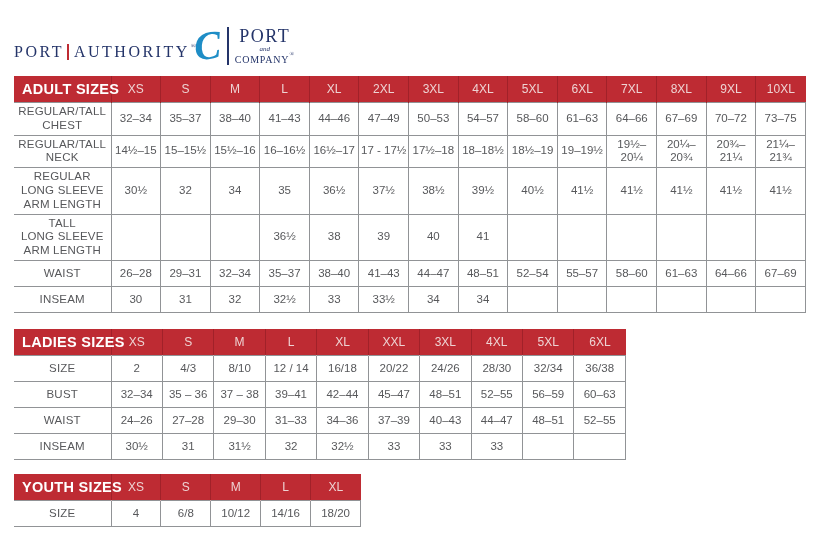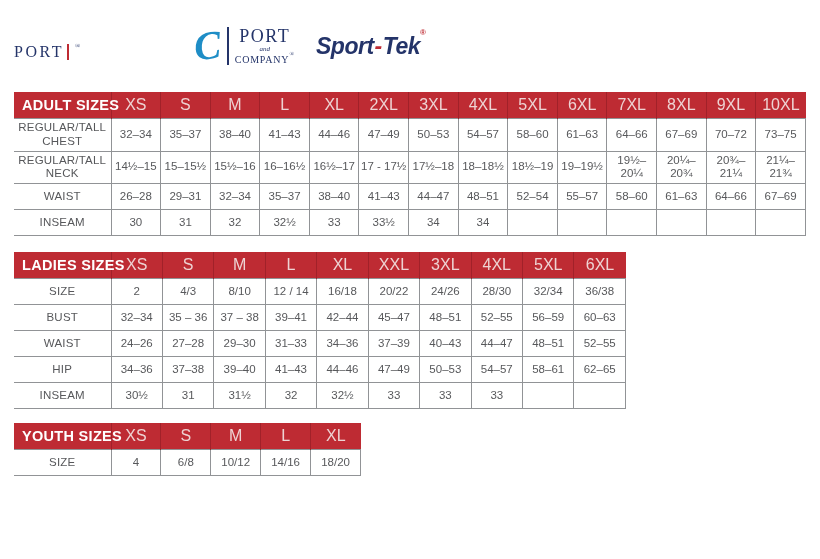--- a/index.html
+++ b/index.html
@@ -1,21 +1,21 @@
 <!DOCTYPE html>
 <html style="--brand-red: #be2b33; --brand-navy: #243469; --brand-blue: #1e8dc6; --text-gray: #57585b; --border-gray: #919396; --header-text: #eed3d3;"><head>
 <meta charset="utf-8">
 <style>
   html,body{margin:0;padding:0;}
   body{
     width:820px;height:559px;overflow:hidden;background:#fff;
     font-family:"Liberation Sans",sans-serif;
   }
   
-  .brand-header{position:relative;height:92px;}
+  .brand-header{position:relative;height:76px;}
   .logo-pa{
     position:absolute;left:14px;top:43px;
     font-family:"Liberation Serif",serif;
     font-size:16px;letter-spacing:2.5px;color:var(--brand-navy,#243469);
     white-space:nowrap;display:flex;align-items:center;
   }
   .pa-bar{display:inline-block;width:2px;height:16px;background:var(--brand-red,#be2b33);margin:0 5px 0 3px;}
   .pa-reg{font-size:7px;letter-spacing:0;margin-left:1px;top:-6px;position:relative;}
   .logo-pc{position:absolute;left:194px;top:27px;display:flex;align-items:center;gap:6px;}
   .pc-c{
@@ -40,21 +40,21 @@
   .size-table{
     border-collapse:collapse;table-layout:fixed;
     margin:0 0 14px 14px;
   }
   .size-table thead th{background:var(--brand-red,#be2b33);height:26px;padding:0;text-align:center;}
   .tbl-title{
     color:#ffffff;font-size:14.5px;font-weight:bold;text-align:left;
     padding-left:8px !important;letter-spacing:.3px;white-space:nowrap;
   }
   .col-h{
-    color:var(--header-text,#eed3d3);font-size:16px;font-weight:normal;text-align:center;
+    color:var(--header-text,#eed3d3);font-size:12px;font-weight:normal;text-align:center;
     border-left:1px solid rgba(110,15,22,.35);
   }
   .size-table tbody td{
     border-top:1px solid var(--border-gray,#919396);
     color:var(--text-gray,#57585b);text-align:center;
     font-size:11.5px;height:21px;padding:2px 1px;line-height:1.2;
     white-space:pre-line;
   }
   .size-table tbody tr:last-child td{border-bottom:1px solid var(--border-gray,#919396);}
   td.val{border-left:1px solid var(--border-gray,#919396);}
@@ -63,33 +63,31 @@
     text-align:left;padding-left:8px;font-size:9.5px;line-height:1.3;letter-spacing:.2px;
   }
 </style>
 </head>
 <body>
 
 <header class="brand-header">
   <div class="logo-pa">
     <span>PORT</span>
     <span class="pa-bar"></span>
+    <span>AUTHORITY</span>
     <sup class="pa-reg">®</sup>
   </div>
   <div class="logo-pc">
     <span class="pc-c">C</span>
     <span class="pc-divider"></span>
     <span class="pc-stack">
       <span class="pc-port">PORT</span>
       <span class="pc-and">and</span>
       <span class="pc-company"><span>COMPANY</span><sup class="pc-reg">®</sup></span>
     </span>
-  </div>
-  <div class="logo-st">
-    <span>Sport</span><span class="st-hyphen">-</span><span>Tek</span><sup class="st-reg">®</sup>
   </div>
 </header>
 
 <main id="tables-host">
     <table class="size-table" style="width: 792px;">
       <colgroup>
         <col style="width: 97px;">
         <col>
         <col>
         <col>
@@ -159,20 +157,58 @@
           <td class="val">19½–
 20¼</td>
           <td class="val">20¼–
 20¾</td>
           <td class="val">20¾–
 21¼</td>
           <td class="val">21¼–
 21¾</td>
         </tr>
         <tr>
+          <td class="row-label">REGULAR
+LONG SLEEVE
+ARM LENGTH</td>
+          <td class="val">30½</td>
+          <td class="val">32</td>
+          <td class="val">34</td>
+          <td class="val">35</td>
+          <td class="val">36½</td>
+          <td class="val">37½</td>
+          <td class="val">38½</td>
+          <td class="val">39½</td>
+          <td class="val">40½</td>
+          <td class="val">41½</td>
+          <td class="val">41½</td>
+          <td class="val">41½</td>
+          <td class="val">41½</td>
+          <td class="val">41½</td>
+        </tr>
+        <tr>
+          <td class="row-label">TALL
+LONG SLEEVE
+ARM LENGTH</td>
+          <td class="val"></td>
+          <td class="val"></td>
+          <td class="val"></td>
+          <td class="val">36½</td>
+          <td class="val">38</td>
+          <td class="val">39</td>
+          <td class="val">40</td>
+          <td class="val">41</td>
+          <td class="val"></td>
+          <td class="val"></td>
+          <td class="val"></td>
+          <td class="val"></td>
+          <td class="val"></td>
+          <td class="val"></td>
+        </tr>
+        <tr>
           <td class="row-label">WAIST</td>
           <td class="val">26–28</td>
           <td class="val">29–31</td>
           <td class="val">32–34</td>
           <td class="val">35–37</td>
           <td class="val">38–40</td>
           <td class="val">41–43</td>
           <td class="val">44–47</td>
           <td class="val">48–51</td>
           <td class="val">52–54</td>
@@ -264,33 +300,20 @@
           <td class="val">29–30</td>
           <td class="val">31–33</td>
           <td class="val">34–36</td>
           <td class="val">37–39</td>
           <td class="val">40–43</td>
           <td class="val">44–47</td>
           <td class="val">48–51</td>
           <td class="val">52–55</td>
         </tr>
         <tr>
-          <td class="row-label">HIP</td>
-          <td class="val">34–36</td>
-          <td class="val">37–38</td>
-          <td class="val">39–40</td>
-          <td class="val">41–43</td>
-          <td class="val">44–46</td>
-          <td class="val">47–49</td>
-          <td class="val">50–53</td>
-          <td class="val">54–57</td>
-          <td class="val">58–61</td>
-          <td class="val">62–65</td>
-        </tr>
-        <tr>
           <td class="row-label">INSEAM</td>
           <td class="val">30½</td>
           <td class="val">31</td>
           <td class="val">31½</td>
           <td class="val">32</td>
           <td class="val">32½</td>
           <td class="val">33</td>
           <td class="val">33</td>
           <td class="val">33</td>
           <td class="val"></td>

